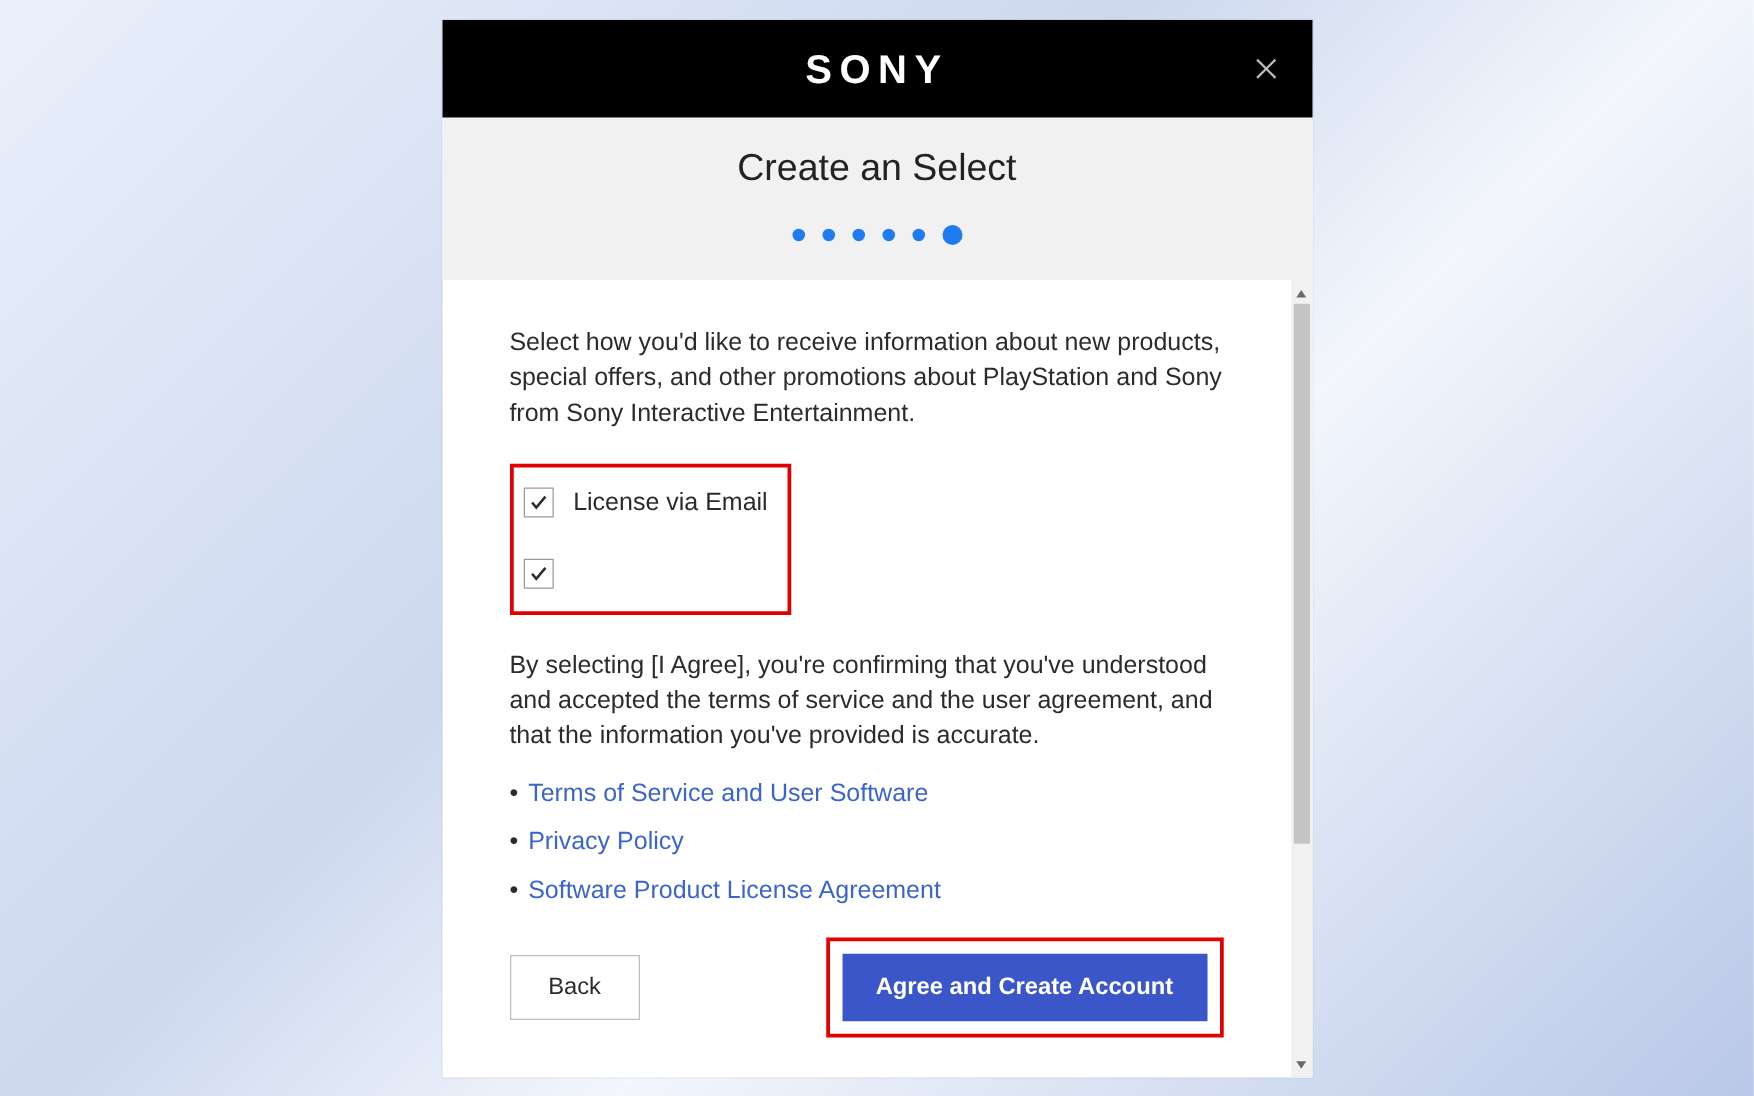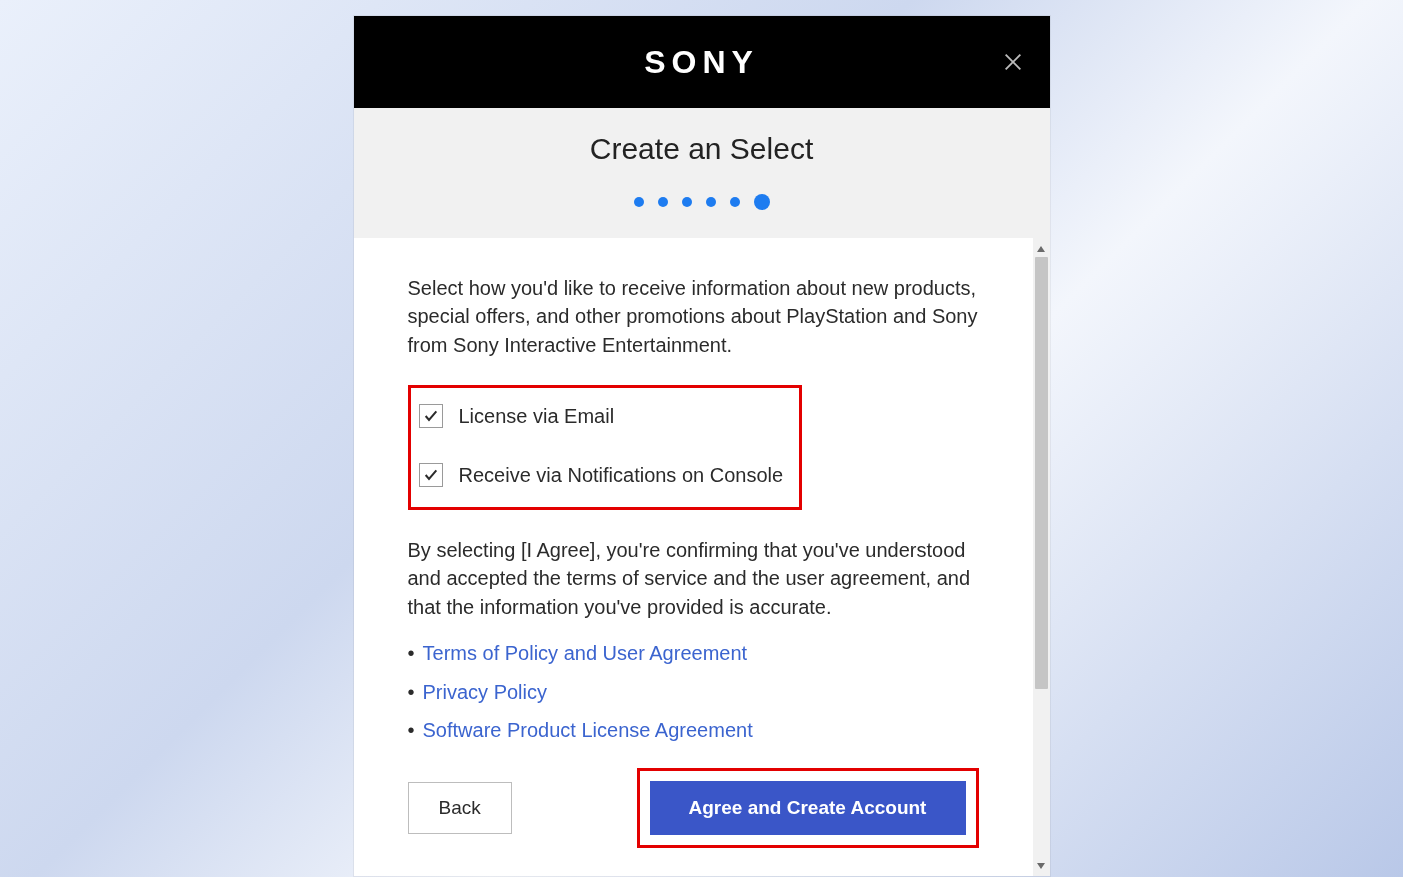--- a/index.html
+++ b/index.html
@@ -10,21 +10,21 @@
   }
   .modal {
     width: 696px;
     margin-top: 16px;
     background: #fff;
     box-shadow: 0 0 0 1px rgba(0,0,0,0.05);
     display: flex; flex-direction: column;
   }
   .modal-header {
     background: #000;
-    height: 92px;
+    height: 78px;
     display: flex; align-items: center; justify-content: center;
     position: relative;
   }
   .sony-logo {
     color: #fff;
     font-weight: 700;
     letter-spacing: 6px;
     font-size: 32px;
     font-family: Arial, sans-serif;
   }
@@ -93,21 +93,21 @@
     padding: 10px;
   }
   .btn-primary {
     background: #3a56c8;
     border: none;
     color: #fff;
     font-size: 19px;
     font-weight: 600;
     padding: 16px 26px;
     cursor: pointer;
-    width: 316px;
+    width: 292px;
   }
   .scrollbar {
     width: 17px;
     background: #f1f1f1;
     display: flex; flex-direction: column; justify-content: space-between;
     align-items: center;
     padding: 2px 0;
   }
   .sb-arrow { width: 100%; height: 17px; display: flex; align-items: center; justify-content: center; cursor: pointer; }
   .sb-arrow svg { width: 10px; height: 10px; fill: #6a6a6a; }
@@ -154,29 +154,28 @@
             </svg>
           </div>
           <span>License via Email</span>
         </div>
         <div class="checkbox-row">
           <div class="chk">
             <svg viewBox="0 0 24 24" fill="none" stroke="#2b2b2b" stroke-width="3">
               <polyline points="4 12 9 18 20 5"></polyline>
             </svg>
           </div>
-          <span>Receive via Notifications on Console</span>
         </div>
       </div>
 
       <p class="agree-text">By selecting [I Agree], you're confirming that you've understood and accepted the terms of service and the user agreement, and that the information you've provided is accurate.</p>
 
       <ul class="links-list">
         <li>
-          <a>Terms of Policy and User Agreement</a>
+          <a>Terms of Service and User Software</a>
         </li>
         <li>
           <a>Privacy Policy</a>
         </li>
         <li>
           <a>Software Product License Agreement</a>
         </li>
       </ul>
 
       <div class="button-row">

